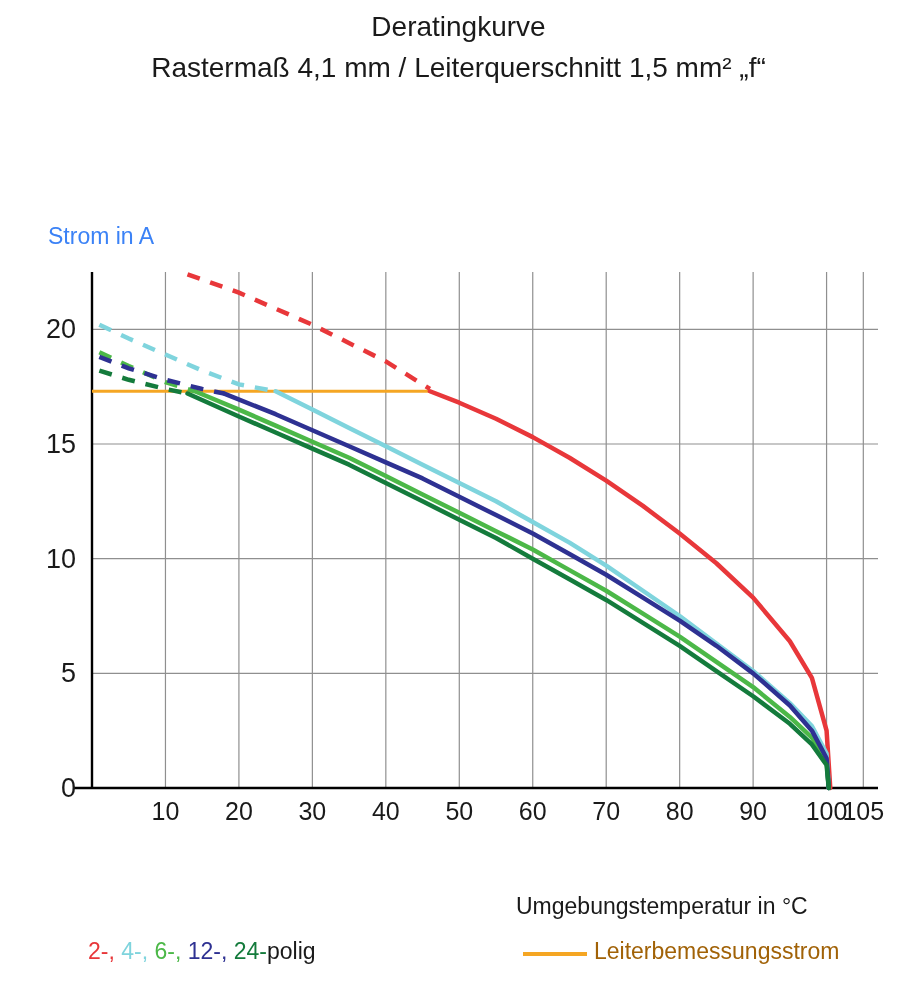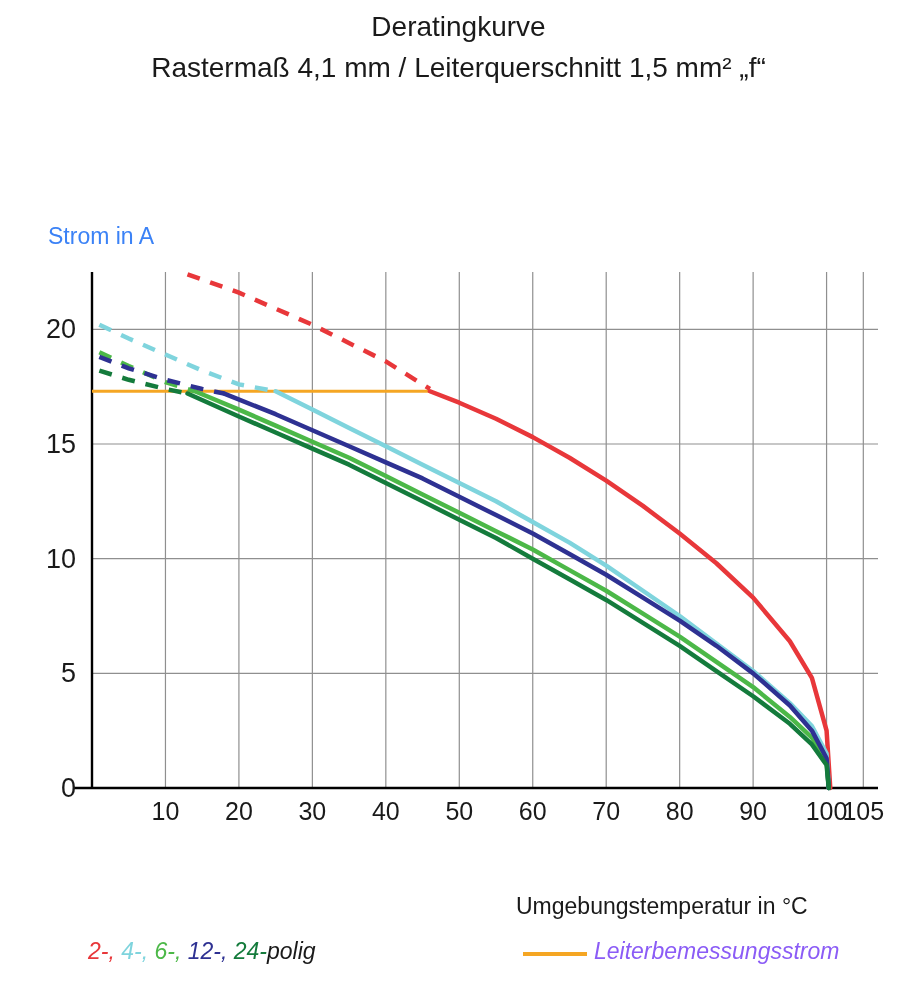--- a/index.html
+++ b/index.html
@@ -49,37 +49,36 @@
     top: 0;
     width: 917px;
     height: 1000px;
   }
   .legend {
     position: absolute;
     left: 0;
     top: 938px;
     width: 751px;
     height: 40px;
-    font-style: italic;
   }
   .legend-poles {
     position: absolute;
     left: 88px;
     top: 0;
     font-size: 23px;
     white-space: nowrap;
   }
   .legend-poles span { font-size: 23px; }
   .legend-current {
     position: absolute;
     left: 594px;
     top: 0;
     font-size: 23px;
     white-space: nowrap;
-    color: #8b5cf6;
+    color: #a16207;
   }
   .legend-line {
     position: absolute;
     left: 523px;
     top: 14px;
     width: 64px;
     height: 4px;
     background: #f5a623;
   }
 </style>

